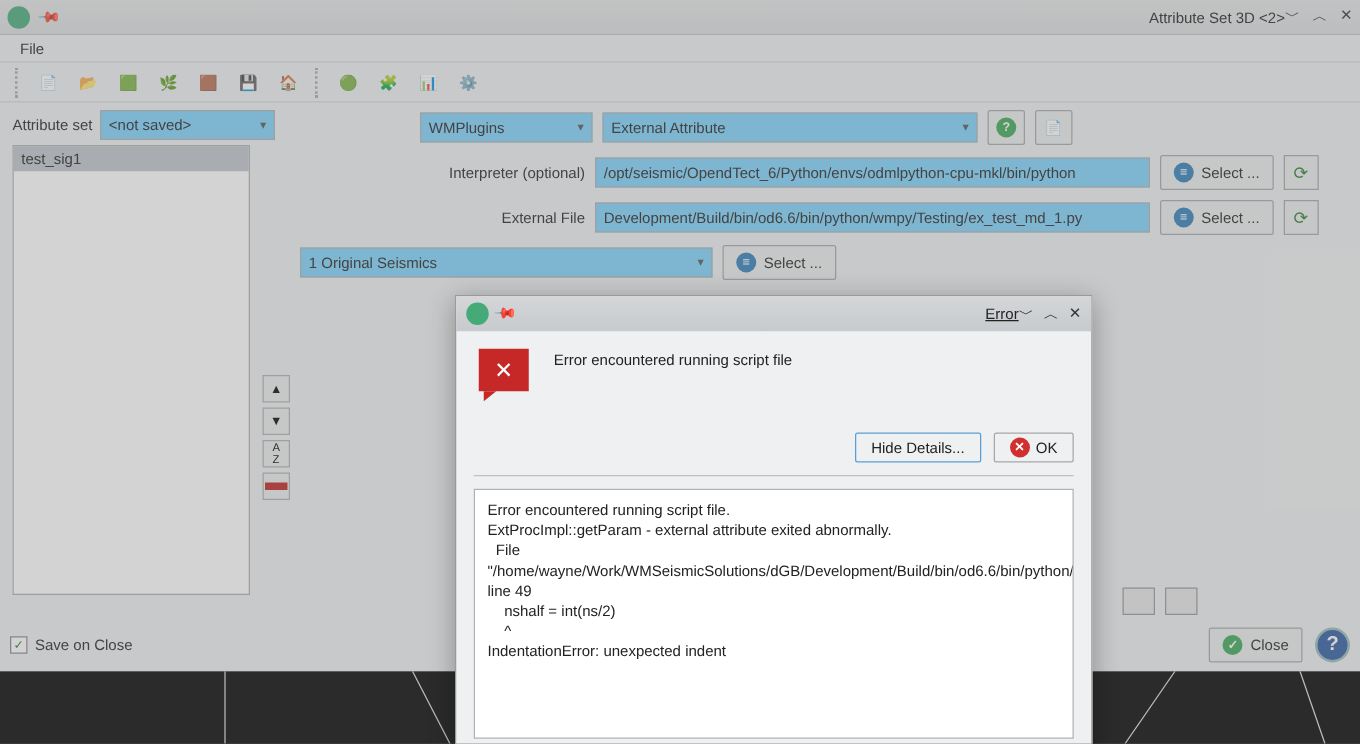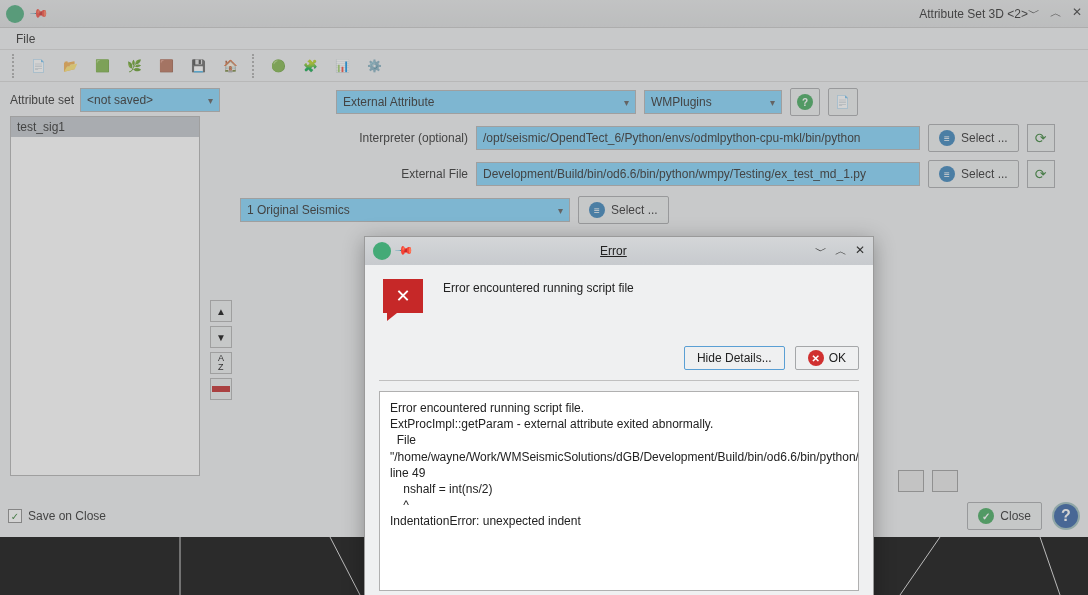--- a/index.html
+++ b/index.html
@@ -42,21 +42,21 @@
   .checkbox { width:14px; height:14px; border:1px solid #888; background:#fff; display:inline-flex; align-items:center; justify-content:center; font-size:10px; color:#2a7a2a;}
 
   
   .overlay { position:absolute; left:0; top:0; width:1088px; height:537px; background:rgba(130,130,130,0.35); pointer-events:none;}
 
   
   .dialog { position:absolute; left:364px; top:236px; width:510px; background:#eff0f1; border:1px solid #9a9a9a; box-shadow:0 4px 20px rgba(0,0,0,.3);}
   .dlg-title { height:28px; background:linear-gradient(#d4d6d8,#c7cace); display:flex; align-items:center; padding:0 8px;}
   .dlg-title .icon { width:18px; height:18px; border-radius:50%; background:#4a7; margin-right:6px;}
   .dlg-title .pin { transform:rotate(45deg); color:#333; font-size:12px;}
-  .dlg-title .t { flex:1; text-align:center; color:#222;text-decoration:underline;}
+  .dlg-title .t { flex:1; text-align:right; color:#222;text-decoration:underline;}
   .dlg-title .wbtns { display:flex; gap:8px; color:#333;}
   .dlg-body { padding:14px 18px 8px 18px; display:flex; gap:20px; align-items:flex-start;}
   .errbubble { width:40px; height:34px; background:#c62828; display:flex; align-items:center; justify-content:center; color:#fff; font-size:18px; position:relative;}
   .errbubble::after { content:""; position:absolute; bottom:-8px; left:4px; width:0; height:0; border-left:0 solid transparent; border-right:10px solid transparent; border-top:8px solid #c62828;}
   .dlg-btnrow { display:flex; justify-content:flex-end; gap:10px; padding:4px 14px 10px 14px;}
   .dlg-btn { height:24px; padding:0 12px; background:#eff0f1; border:1px solid #a5a7a9; border-radius:2px; display:flex; align-items:center; gap:5px; color:#222;margin-top:21px;}
   .dlg-btn.primary{border-color:#5a9fd4;}
   .hr { height:1px; background:#c0c0c0; margin:0 14px;}
   .details { margin:10px 14px 14px 14px; background:#fff; border:1px solid #b0b0b0; padding:8px 10px; height:200px; font-size:12px; color:#222; line-height:1.35; white-space:pre-wrap; overflow:hidden;}
 
@@ -128,25 +128,25 @@
         <div class="smallbtn">▼</div>
         <div class="smallbtn" style="font-size:9px;line-height:9px;">A<br>Z</div>
         <div class="smallbtn">
             <div class="redbar"></div>
           </div>
       </div>
     </div>
 
     <div class="right">
       <div class="row" style="margin-left:96px">
+        <div class="combo" style="width:138px">
+            <span>WMPlugins</span>
+          </div>
         <div class="combo" style="width:300px">
             <span>External Attribute</span>
-          </div>
-        <div class="combo" style="width:138px">
-            <span>WMPlugins</span>
           </div>
         <div class="btn" style="width:30px;padding:0;justify-content:center">
             <span class="circ green">?</span>
           </div>
         <div class="btn" style="width:30px;padding:0;justify-content:center">📄</div>
       </div>
       <div class="row">
         <label style="width:228px">Interpreter (optional)</label>
         <div class="txt" style="width:444px">
             <span>/opt/seismic/OpendTect_6/Python/envs/odmlpython-cpu-mkl/bin/python</span>

